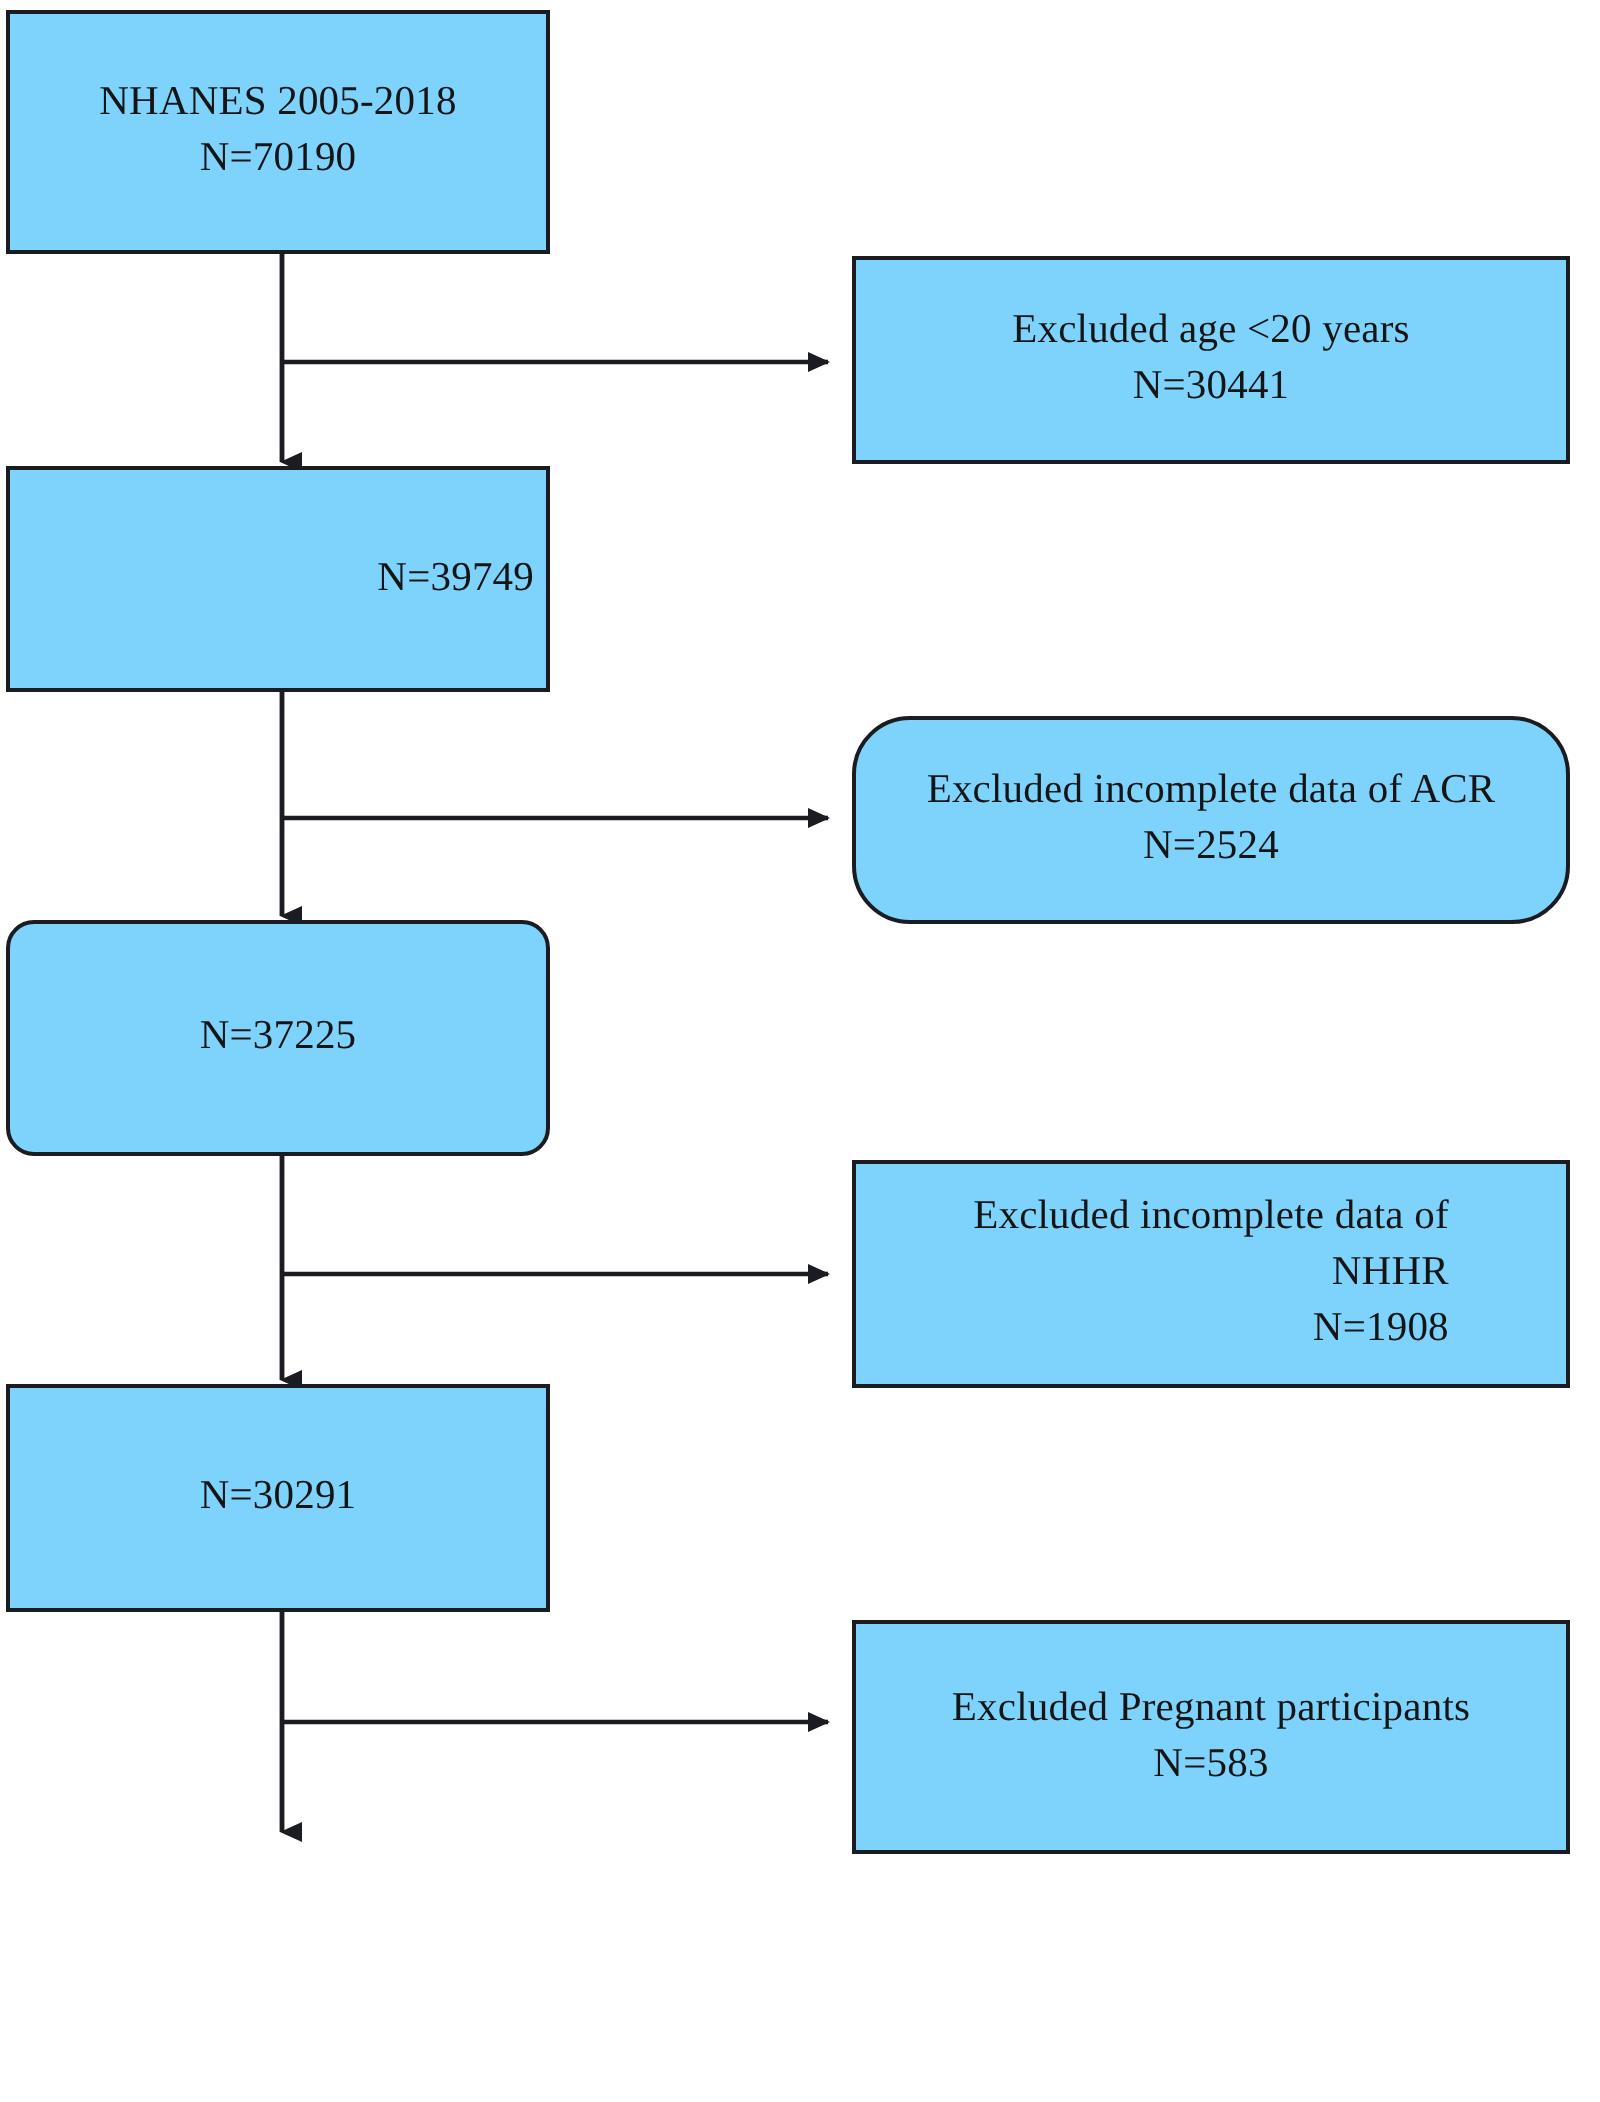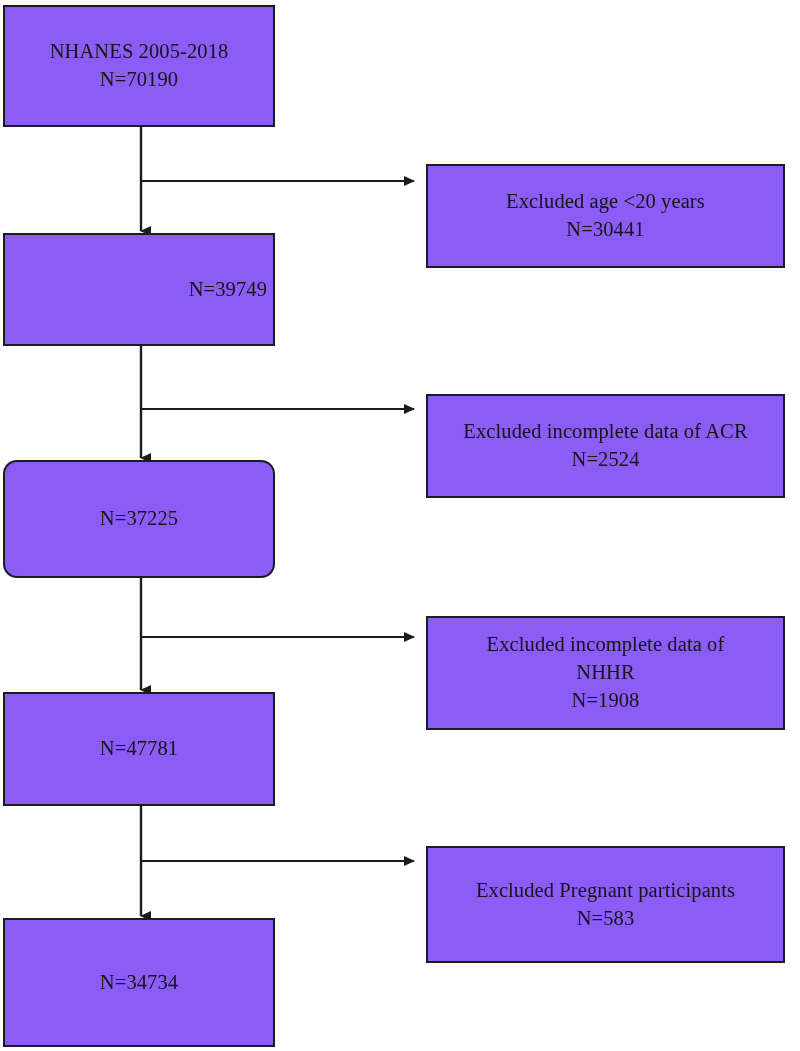--- a/index.html
+++ b/index.html
@@ -12,21 +12,21 @@
     width: 800px;
     height: 1051px;
     background: #ffffff;
     font-family: "Liberation Serif", "DejaVu Serif", serif;
     overflow: hidden;
   }
   .node {
     position: absolute;
     box-sizing: border-box;
     border: 2.5px solid #1b1b22;
-    background: #8b5cf6;
+    background: #7dd3fc;
     display: flex;
     align-items: center;
     justify-content: center;
     text-align: center;
   }
   .node .label {
     font-size: 20.5px;
     line-height: 1.36;
     color: #151515;
     letter-spacing: 0.1px;
@@ -35,24 +35,24 @@
   }
   
   .main-box { left: 3px; width: 272px; }
   #main-1 { top: 5px;   height: 122px; }
   #main-2 { top: 233px; height: 113px; justify-content: flex-end; }
   #main-3 { top: 460px; height: 118px; border-radius: 14px; }
   #main-4 { top: 692px; height: 114px; }
   #main-5 { top: 918px; height: 129px; }
 
   
-  .excl-box { left: 426px; width: 359px; margin-top: 36px; }
+  .excl-box { left: 426px; width: 359px; }
   #excl-1 { top: 128px; height: 104px; }
-  #excl-2 { top: 358px; height: 104px; }
-  #excl-3 { top: 580px; height: 114px; }
+  #excl-2 { top: 358px; height: 104px; border-radius: 29px; }
+  #excl-3 { top: 580px; height: 114px; text-align: right; }
   #excl-4 { top: 810px; height: 117px; }
 
   
   #connectors {
     position: absolute;
     left: 0; top: 0;
     width: 800px;
     height: 1051px;
     pointer-events: none;
   }
@@ -101,26 +101,23 @@
 
   <div class="node main-box" id="main-2">
     <span class="label">N=39749</span>
   </div>
 
   <div class="node main-box" id="main-3">
     <span class="label">N=37225</span>
   </div>
 
   <div class="node main-box" id="main-4">
-    <span class="label">N=47781</span>
+    <span class="label">N=30291</span>
   </div>
 
-  <div class="node main-box" id="main-5">
-    <span class="label">N=34734</span>
-  </div>
 
   <div class="node excl-box" id="excl-1">
     <span class="label">Excluded age &lt;20 years
 N=30441</span>
   </div>
 
   <div class="node excl-box" id="excl-2">
     <span class="label">Excluded incomplete data of ACR
 N=2524</span>
   </div>

